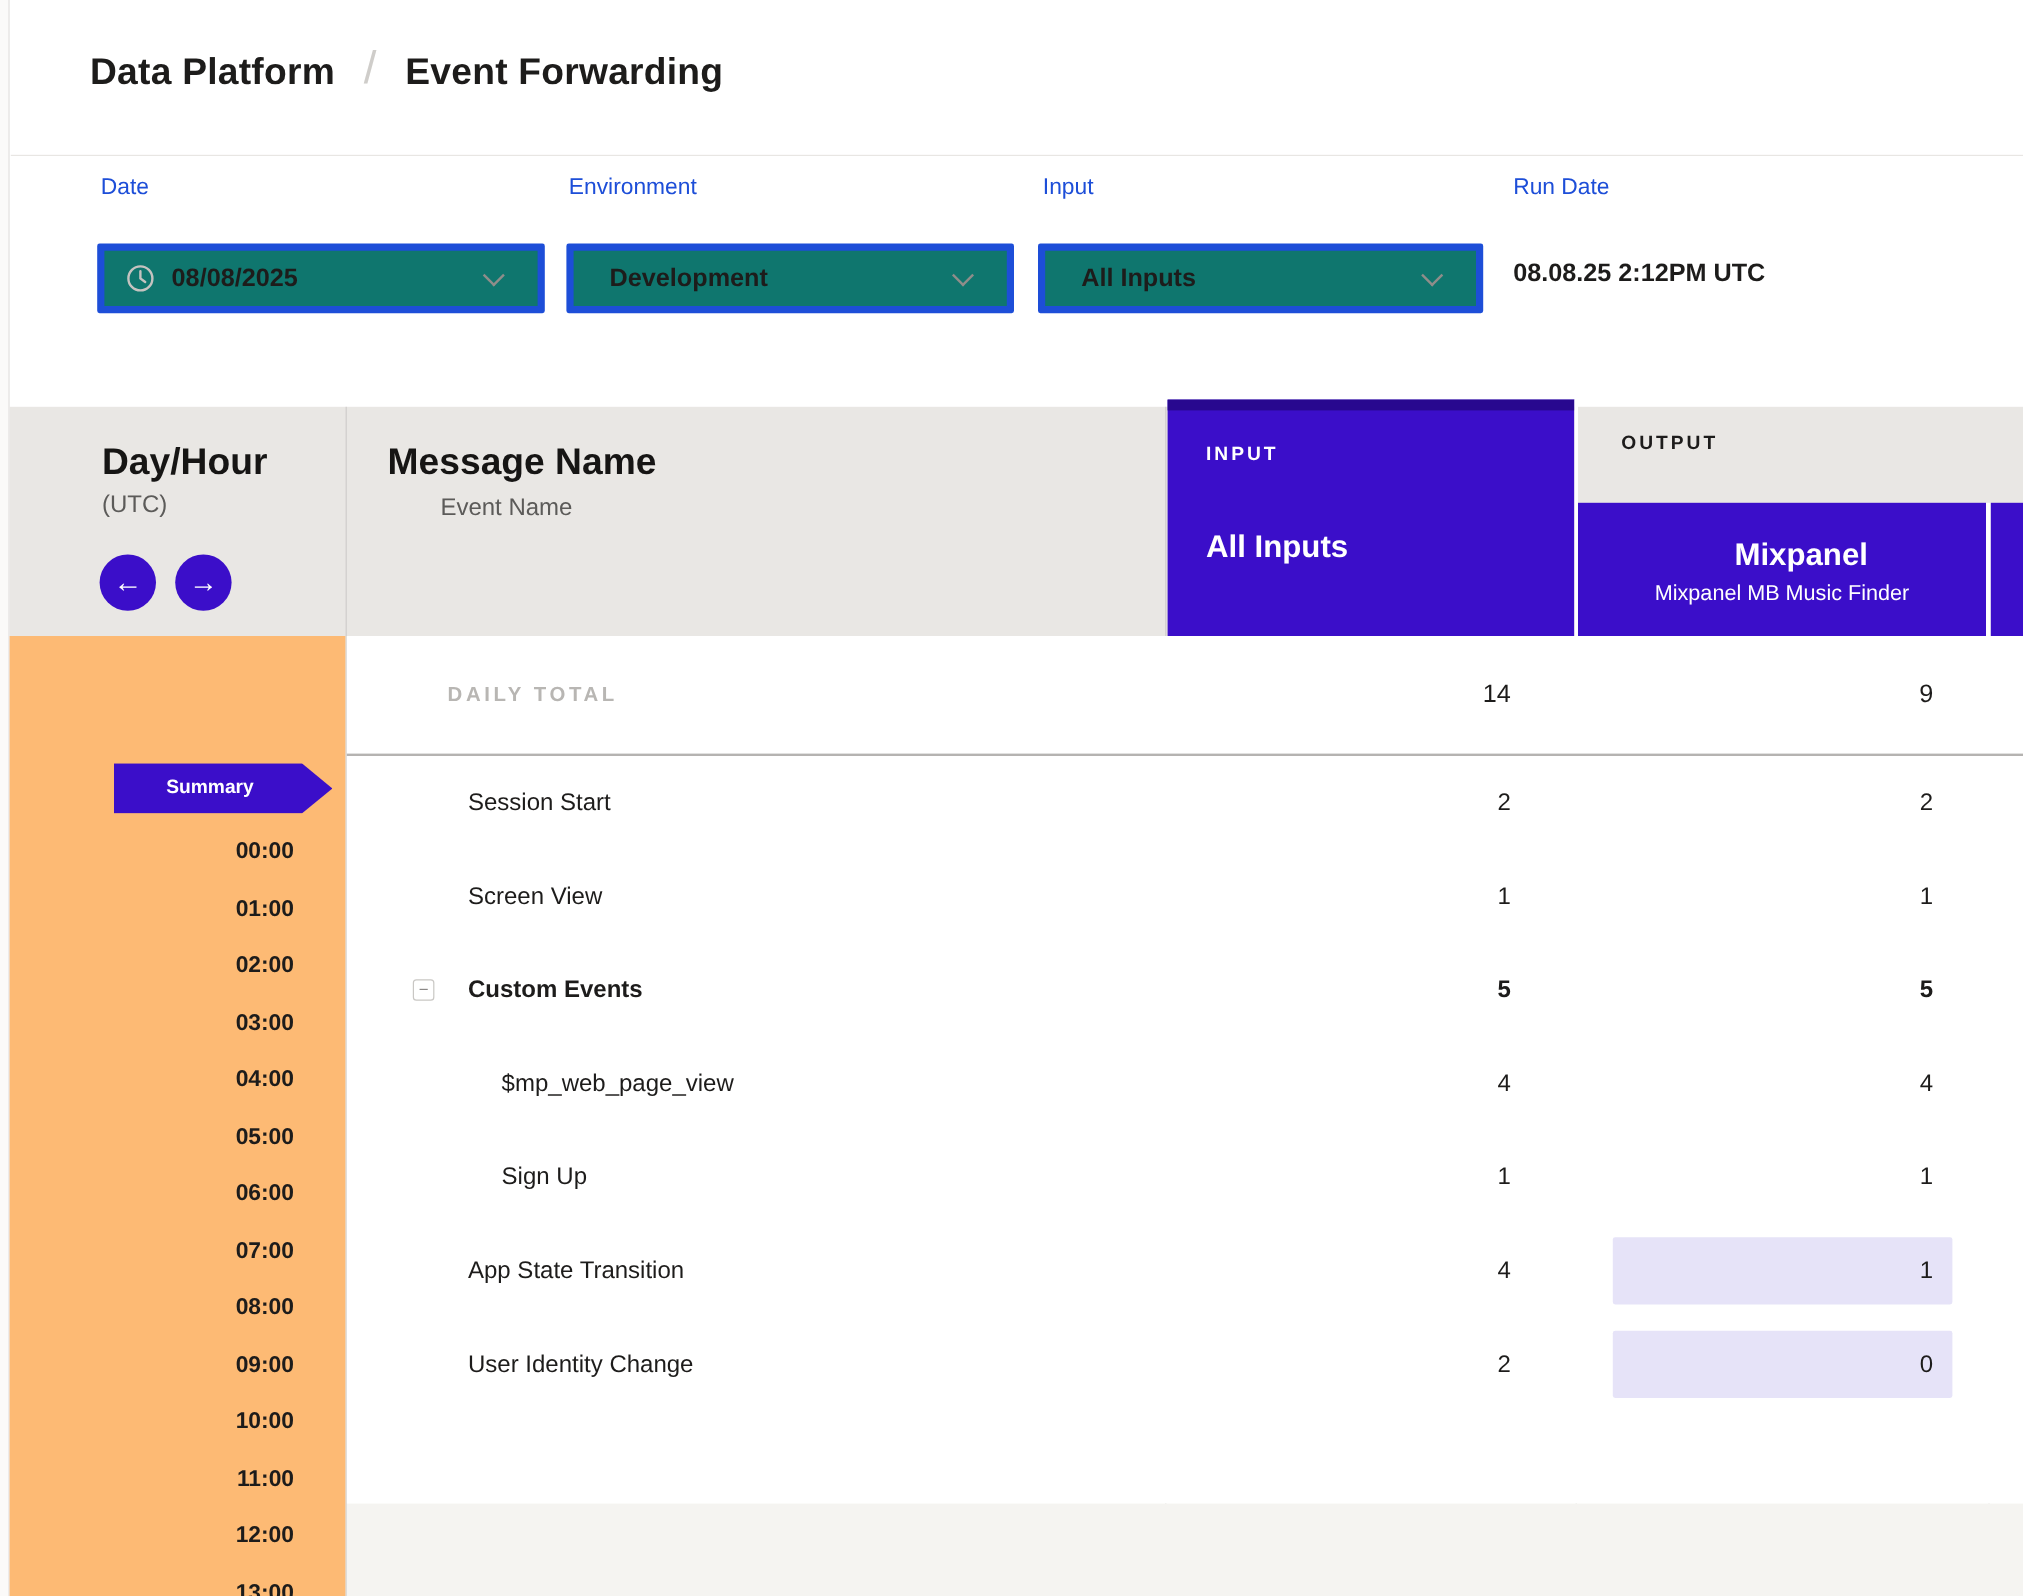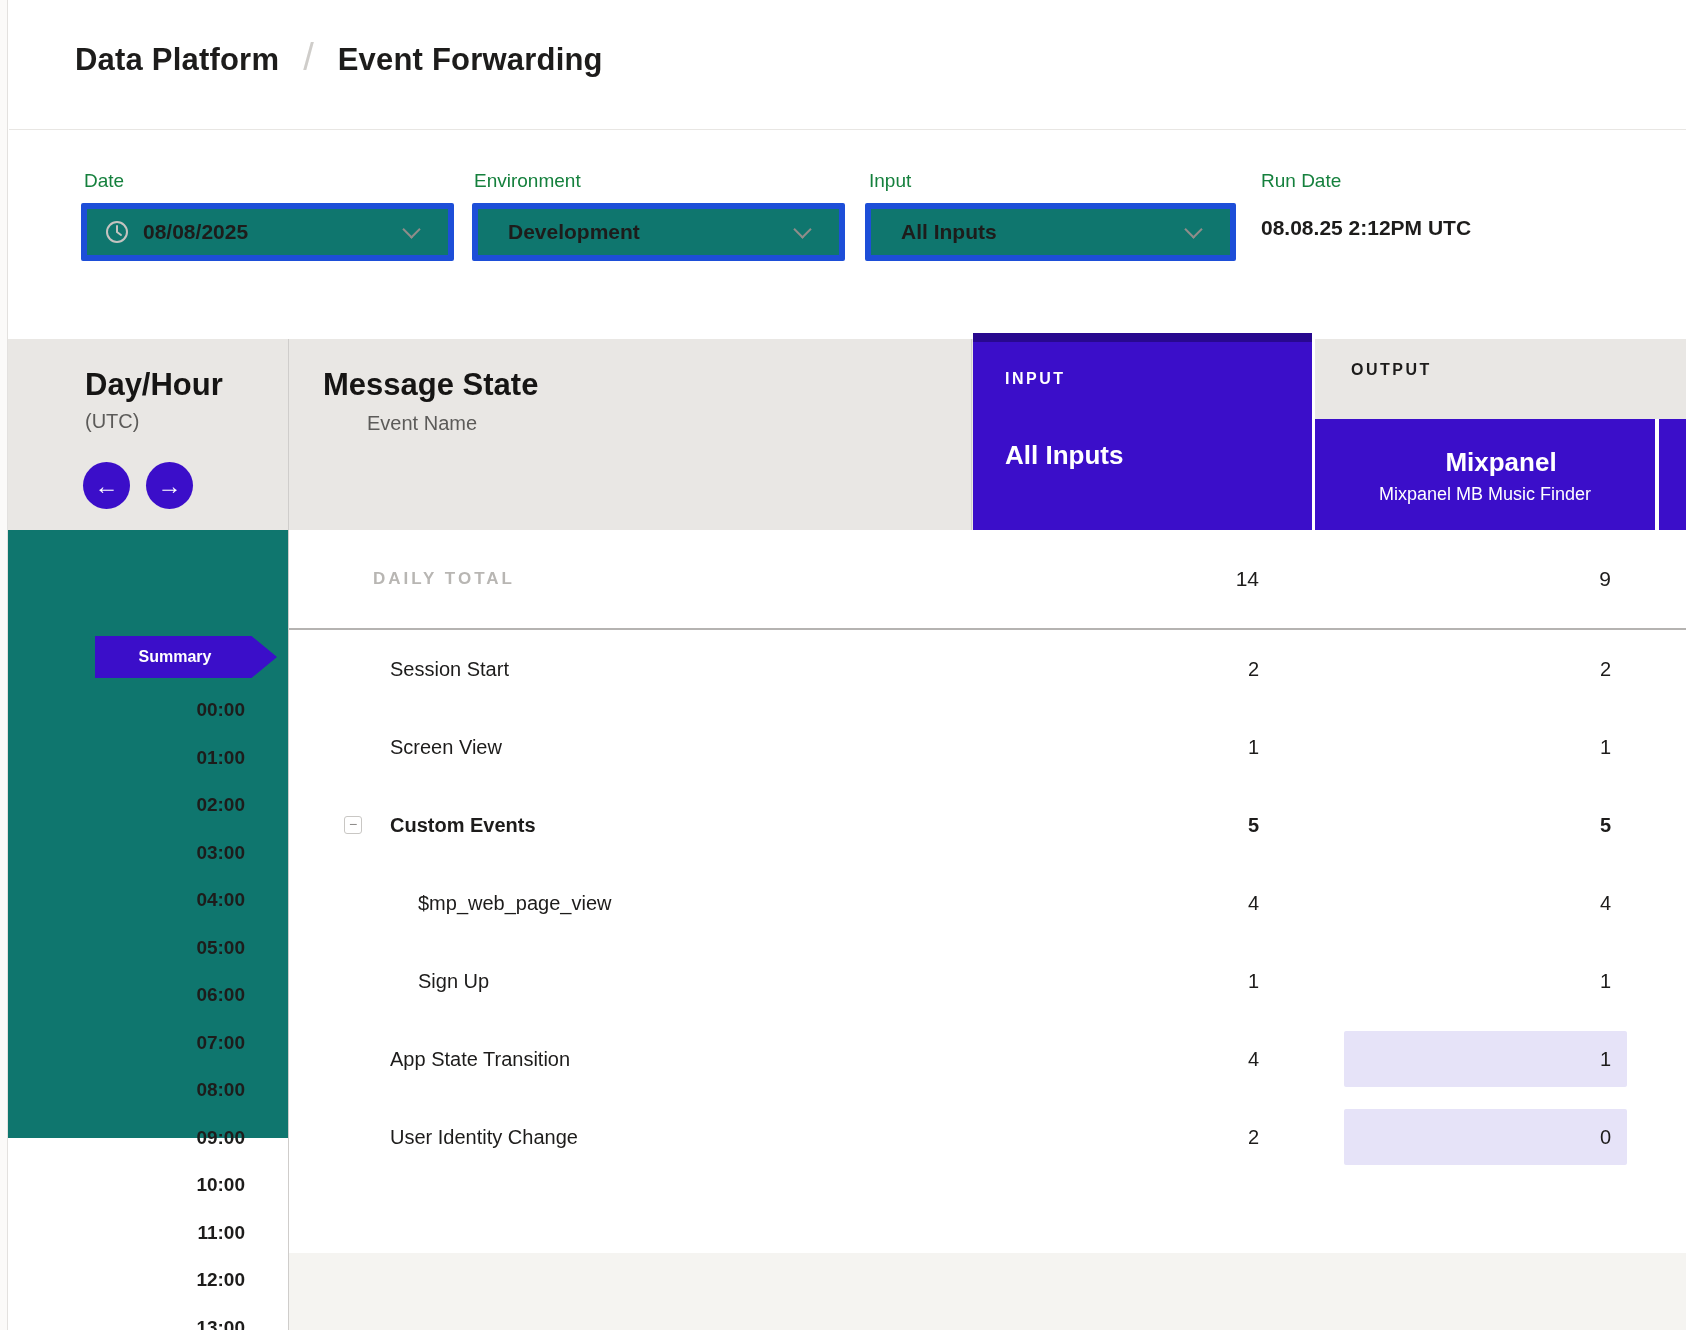--- a/index.html
+++ b/index.html
@@ -15,21 +15,21 @@
 
   
   .topbar { position:absolute; left:9px; top:0; right:0; height:130px;
     background:#fff; border-bottom:1px solid #e8e6e3;padding-left:36px; }
   .breadcrumb { position:absolute; left:66px; top:38px; display:flex; align-items:center; gap:24px; }
   .crumb { font-size:31px; font-weight:600; color:#1d1c1b; letter-spacing:.2px; }
   .crumb-sep { font-size:38px; font-weight:300; color:#cfcdca; transform:translateY(-2px); }
 
   
   .filters { position:absolute; left:9px; top:130px; right:0; height:209px; background:#fff; }
-  .f-label { position:absolute; top:40px; font-size:19px; color:#15803d; }
+  .f-label { position:absolute; top:16px; font-size:19px; color:#1d4ed8; }
   .f-box { position:absolute; top:73px; height:58px; background:#0f766e;
     border:6px solid #1d4ed8; border-radius:2px; display:flex; align-items:center; cursor:pointer; }
   .f-box .val { font-size:21px; font-weight:700; color:#1d1c1b; }
   .chev { width:13px; height:13px; border-right:2px solid #8f8d8a; border-bottom:2px solid #8f8d8a;
     transform:rotate(45deg); margin-left:auto; margin-right:30px; margin-top:-6px; flex:none; }
   .clock { width:24px; height:24px; flex:none; margin:0 14px 0 18px; }
   .rundate-val { position:absolute; top:86px; font-size:21px; font-weight:700; color:#1d1c1b; }
 
   
   .band { position:absolute; left:8px; top:339px; width:1678px; height:191px; background:#e9e7e4; }
@@ -52,21 +52,21 @@
   .output-cap { position:absolute; left:1351px; top:361px; font-size:16px; font-weight:700;
     letter-spacing:2.5px; color:#1d1c1b; }
   .gapstripe { position:absolute; background:#ffffff; }
   .partner-block { position:absolute; left:1315px; top:419px; width:340px; height:111px;
     background:var(--purple); color:#fff; text-align:center; }
   .partner-block .name { margin-top:28px; font-size:26px; font-weight:700;padding-left:32px; }
   .partner-block .sub  { margin-top:6px; font-size:18px; }
   .partner-sliver { position:absolute; left:1659px; top:419px; width:27px; height:111px; background:var(--purple); }
 
   
-  .rail { position:absolute; left:8px; top:530px; width:280px; height:608px; background:#0f766e; }
+  .rail { position:absolute; left:8px; top:530px; width:280px; height:800px; background:#fdba74; }
   .rail-divider { position:absolute; left:288px; top:339px; width:1px; height:991px; background:#cfcdcb; }
   .summary-tag { position:absolute; left:87px; top:106px; width:182px; height:42px;
     background:var(--purple); color:#fff; display:flex; align-items:center; justify-content:center;
     font-size:16px; font-weight:700; cursor:pointer;
     clip-path:polygon(0 0, 86% 0, 100% 50%, 86% 100%, 0 100%); padding-right:22px; }
   .hour { position:absolute; right:43px; font-size:19px; font-weight:700; color:#1d1c1b;
     cursor:pointer; line-height:24px; }
 
   
   .tbody { position:absolute; left:289px; top:530px; width:1397px; height:723px; background:#fff; }
@@ -149,21 +149,21 @@
 
   <span class="hdr-title" style="left:85px; top:367px">Day/Hour</span>
   <span class="hdr-sub" style="left:85px; top:410px">(UTC)</span>
   <button class="nav-btn" style="left:83px;  top:462px">
       <span>←</span>
     </button>
   <button class="nav-btn" style="left:146px; top:462px">
       <span>→</span>
     </button>
 
-  <span class="hdr-title" style="left:323px; top:367px">Message State</span>
+  <span class="hdr-title" style="left:323px; top:367px">Message Name</span>
   <span class="hdr-sub" style="left:367px; top:412px">Event Name</span>
 
   <div class="vline" style="left:971px;  top:339px; height:991px"></div>
   <div class="vline2" style="left:1313px; top:530px; height:800px"></div>
   <div class="vline2" style="left:1657px; top:530px; height:800px"></div>
 
   <div class="input-block">
     <span class="cap">INPUT</span>
     <span class="big">All Inputs</span>
   </div>

